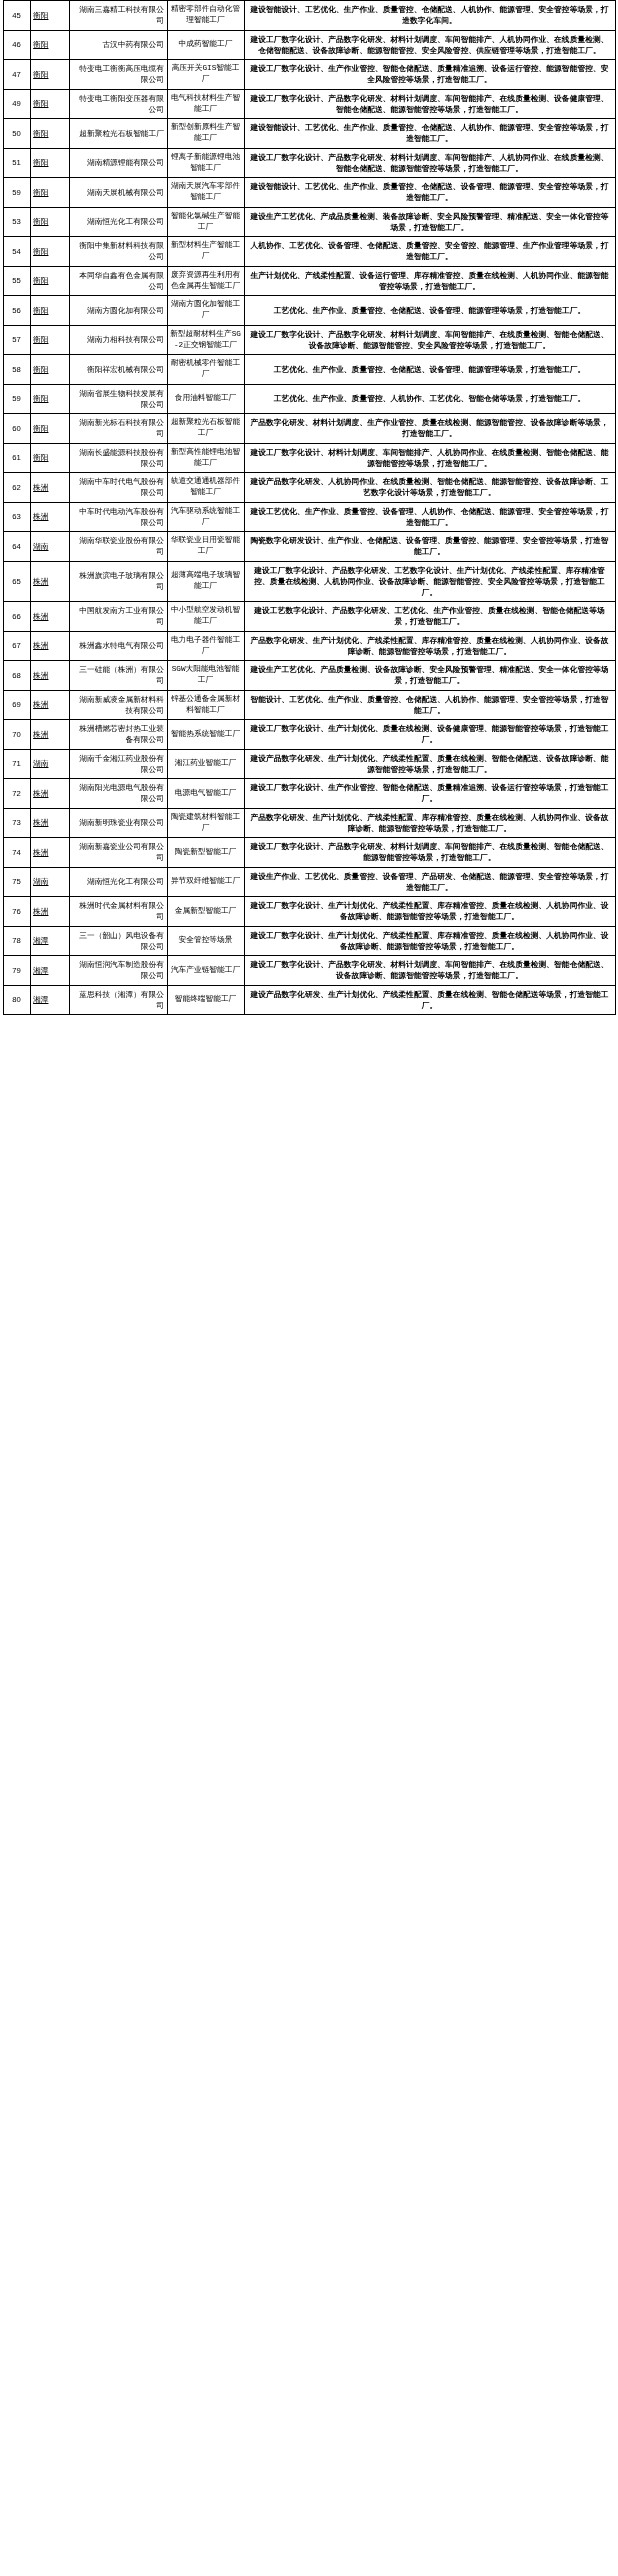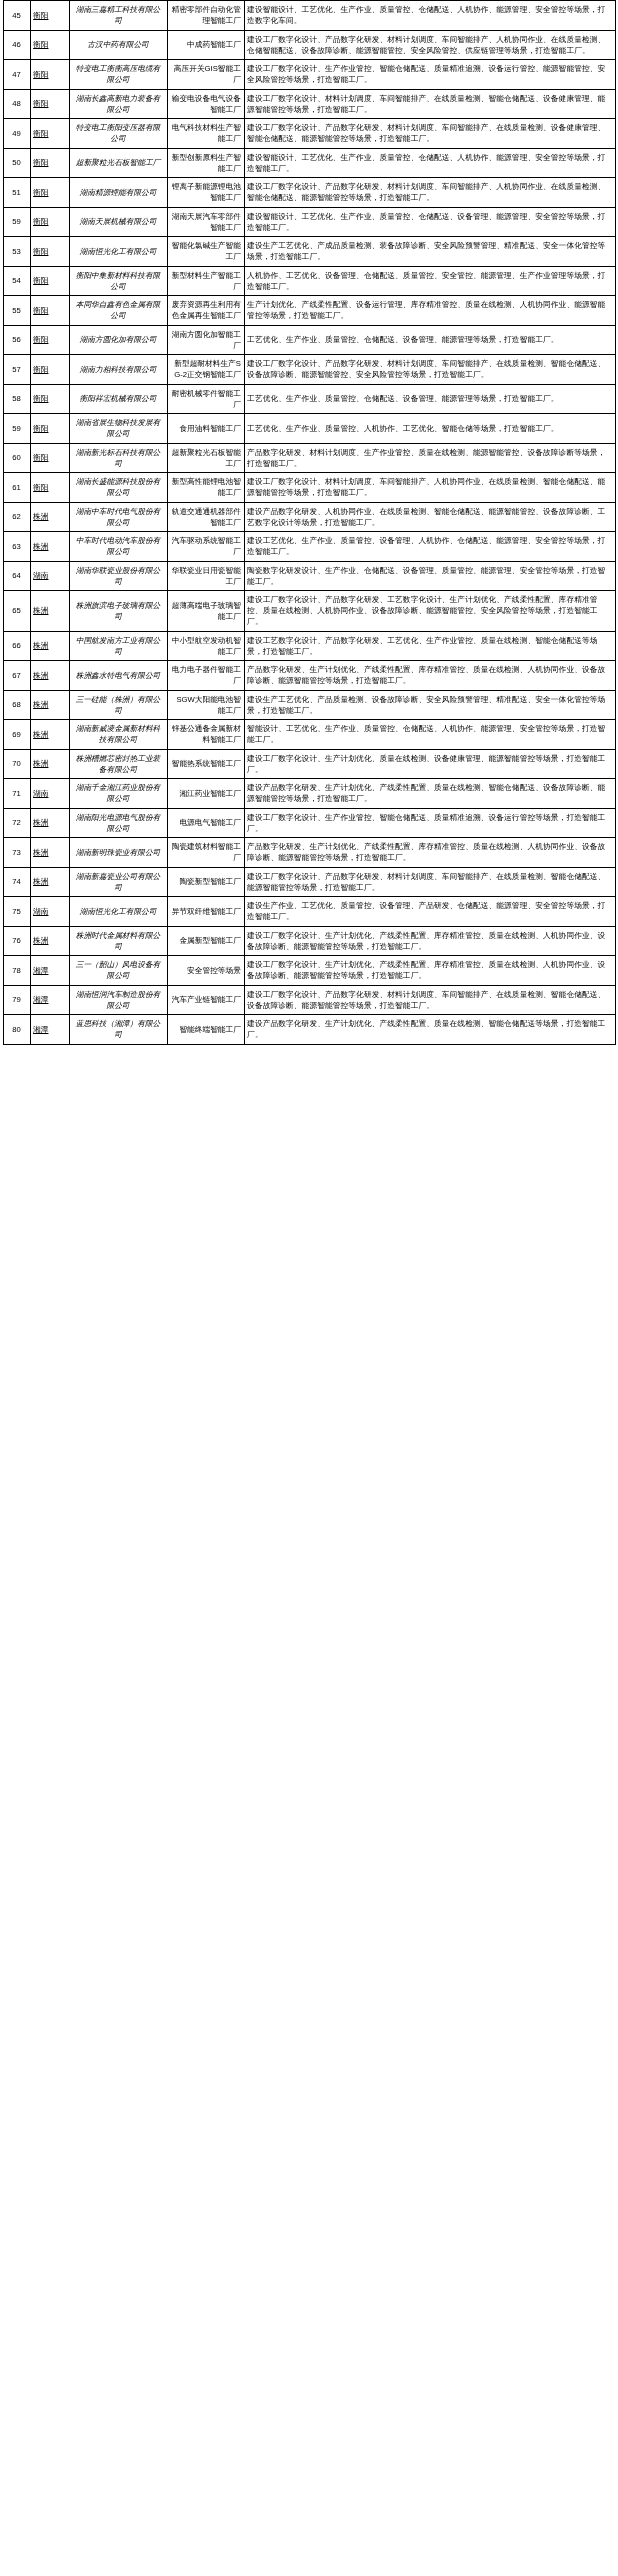--- a/index.html
+++ b/index.html
@@ -42,35 +42,36 @@
   td.num {
     text-align: center;
     font-size: 8.2px;
   }
   td.city {
     text-align: left;
     font-size: 7.7px;
     text-decoration: underline;
   }
   td.company {
+    text-align: right;
+    font-size: 7.7px;
+    line-height: 1.5;
+  }
+  td.project {
     text-align: center;
     font-size: 7.7px;
     line-height: 1.5;
-    font-style: italic;
-  }
-  td.project {
-    text-align: right;
-    font-size: 7.7px;
-    line-height: 1.5;
+    font-family: Liberation Mono, monospace;
   }
   td.desc {
-    text-align: left;
+    text-align: center;
     font-size: 7.5px;
     line-height: 1.5;
     letter-spacing: 0.1px;
+    font-weight: bold;
   }
 </style>
 </head>
 <body>
 
 <div class="page">
   <table class="grid">
     <colgroup>
       <col class="c-num">
       <col class="c-city">
@@ -94,27 +95,20 @@
           <td class="desc">建设工厂数字化设计、产品数字化研发、材料计划调度、车间智能排产、人机协同作业、在线质量检测、仓储智能配送、设备故障诊断、能源智能管控、安全风险管控、供应链管理等场景，打造智能工厂。</td>
         </tr>
         <tr>
           <td class="num">47</td>
           <td class="city">衡阳</td>
           <td class="company">特变电工衡衡高压电缆有限公司</td>
           <td class="project">高压开关GIS智能工厂</td>
           <td class="desc">建设工厂数字化设计、生产作业管控、智能仓储配送、质量精准追溯、设备运行管控、能源智能管控、安全风险管控等场景，打造智能工厂。</td>
         </tr>
         <tr>
-          <td class="num">48</td>
-          <td class="city">衡阳</td>
-          <td class="company">湖南长鑫高新电力装备有限公司</td>
-          <td class="project">输变电设备电气设备智能工厂</td>
-          <td class="desc">建设工厂数字化设计、材料计划调度、车间智能排产、在线质量检测、智能仓储配送、设备健康管理、能源智能管控等场景，打造智能工厂。</td>
-        </tr>
-        <tr>
           <td class="num">49</td>
           <td class="city">衡阳</td>
           <td class="company">特变电工衡阳变压器有限公司</td>
           <td class="project">电气科技材料生产智能工厂</td>
           <td class="desc">建设工厂数字化设计、产品数字化研发、材料计划调度、车间智能排产、在线质量检测、设备健康管理、智能仓储配送、能源智能管控等场景，打造智能工厂。</td>
         </tr>
         <tr>
           <td class="num">50</td>
           <td class="city">衡阳</td>
           <td class="company">超新聚粒光石板智能工厂</td>

